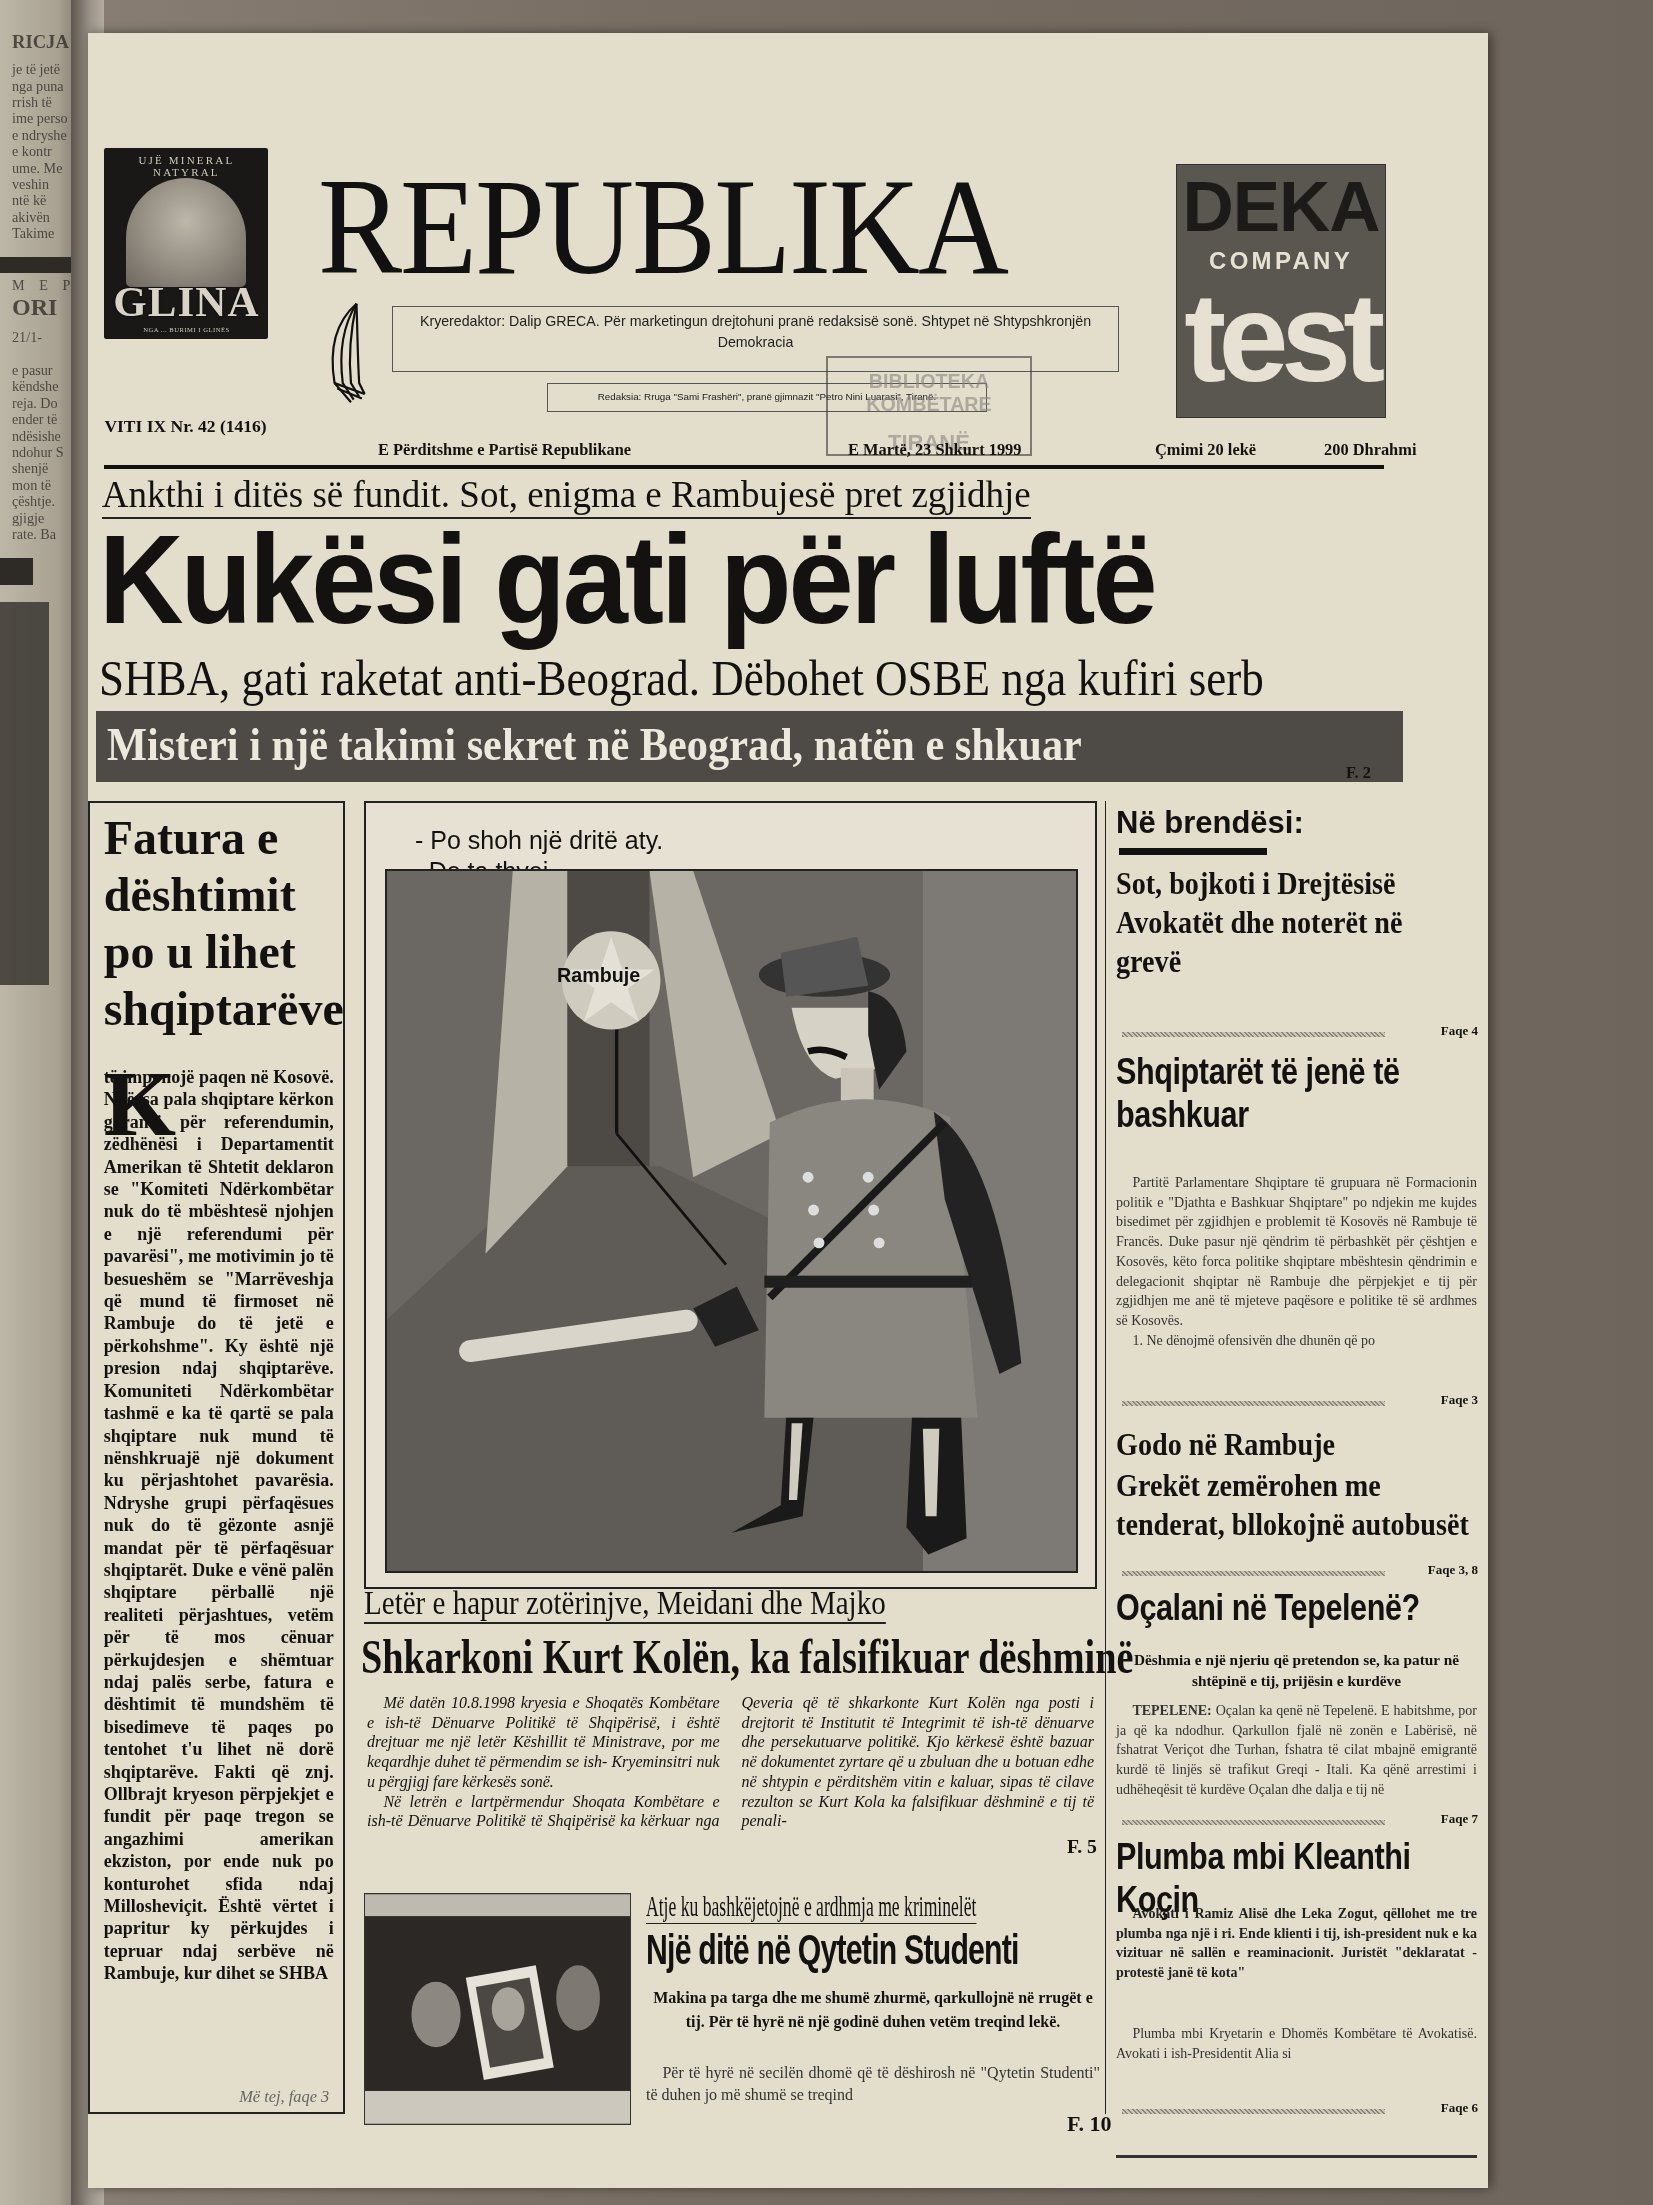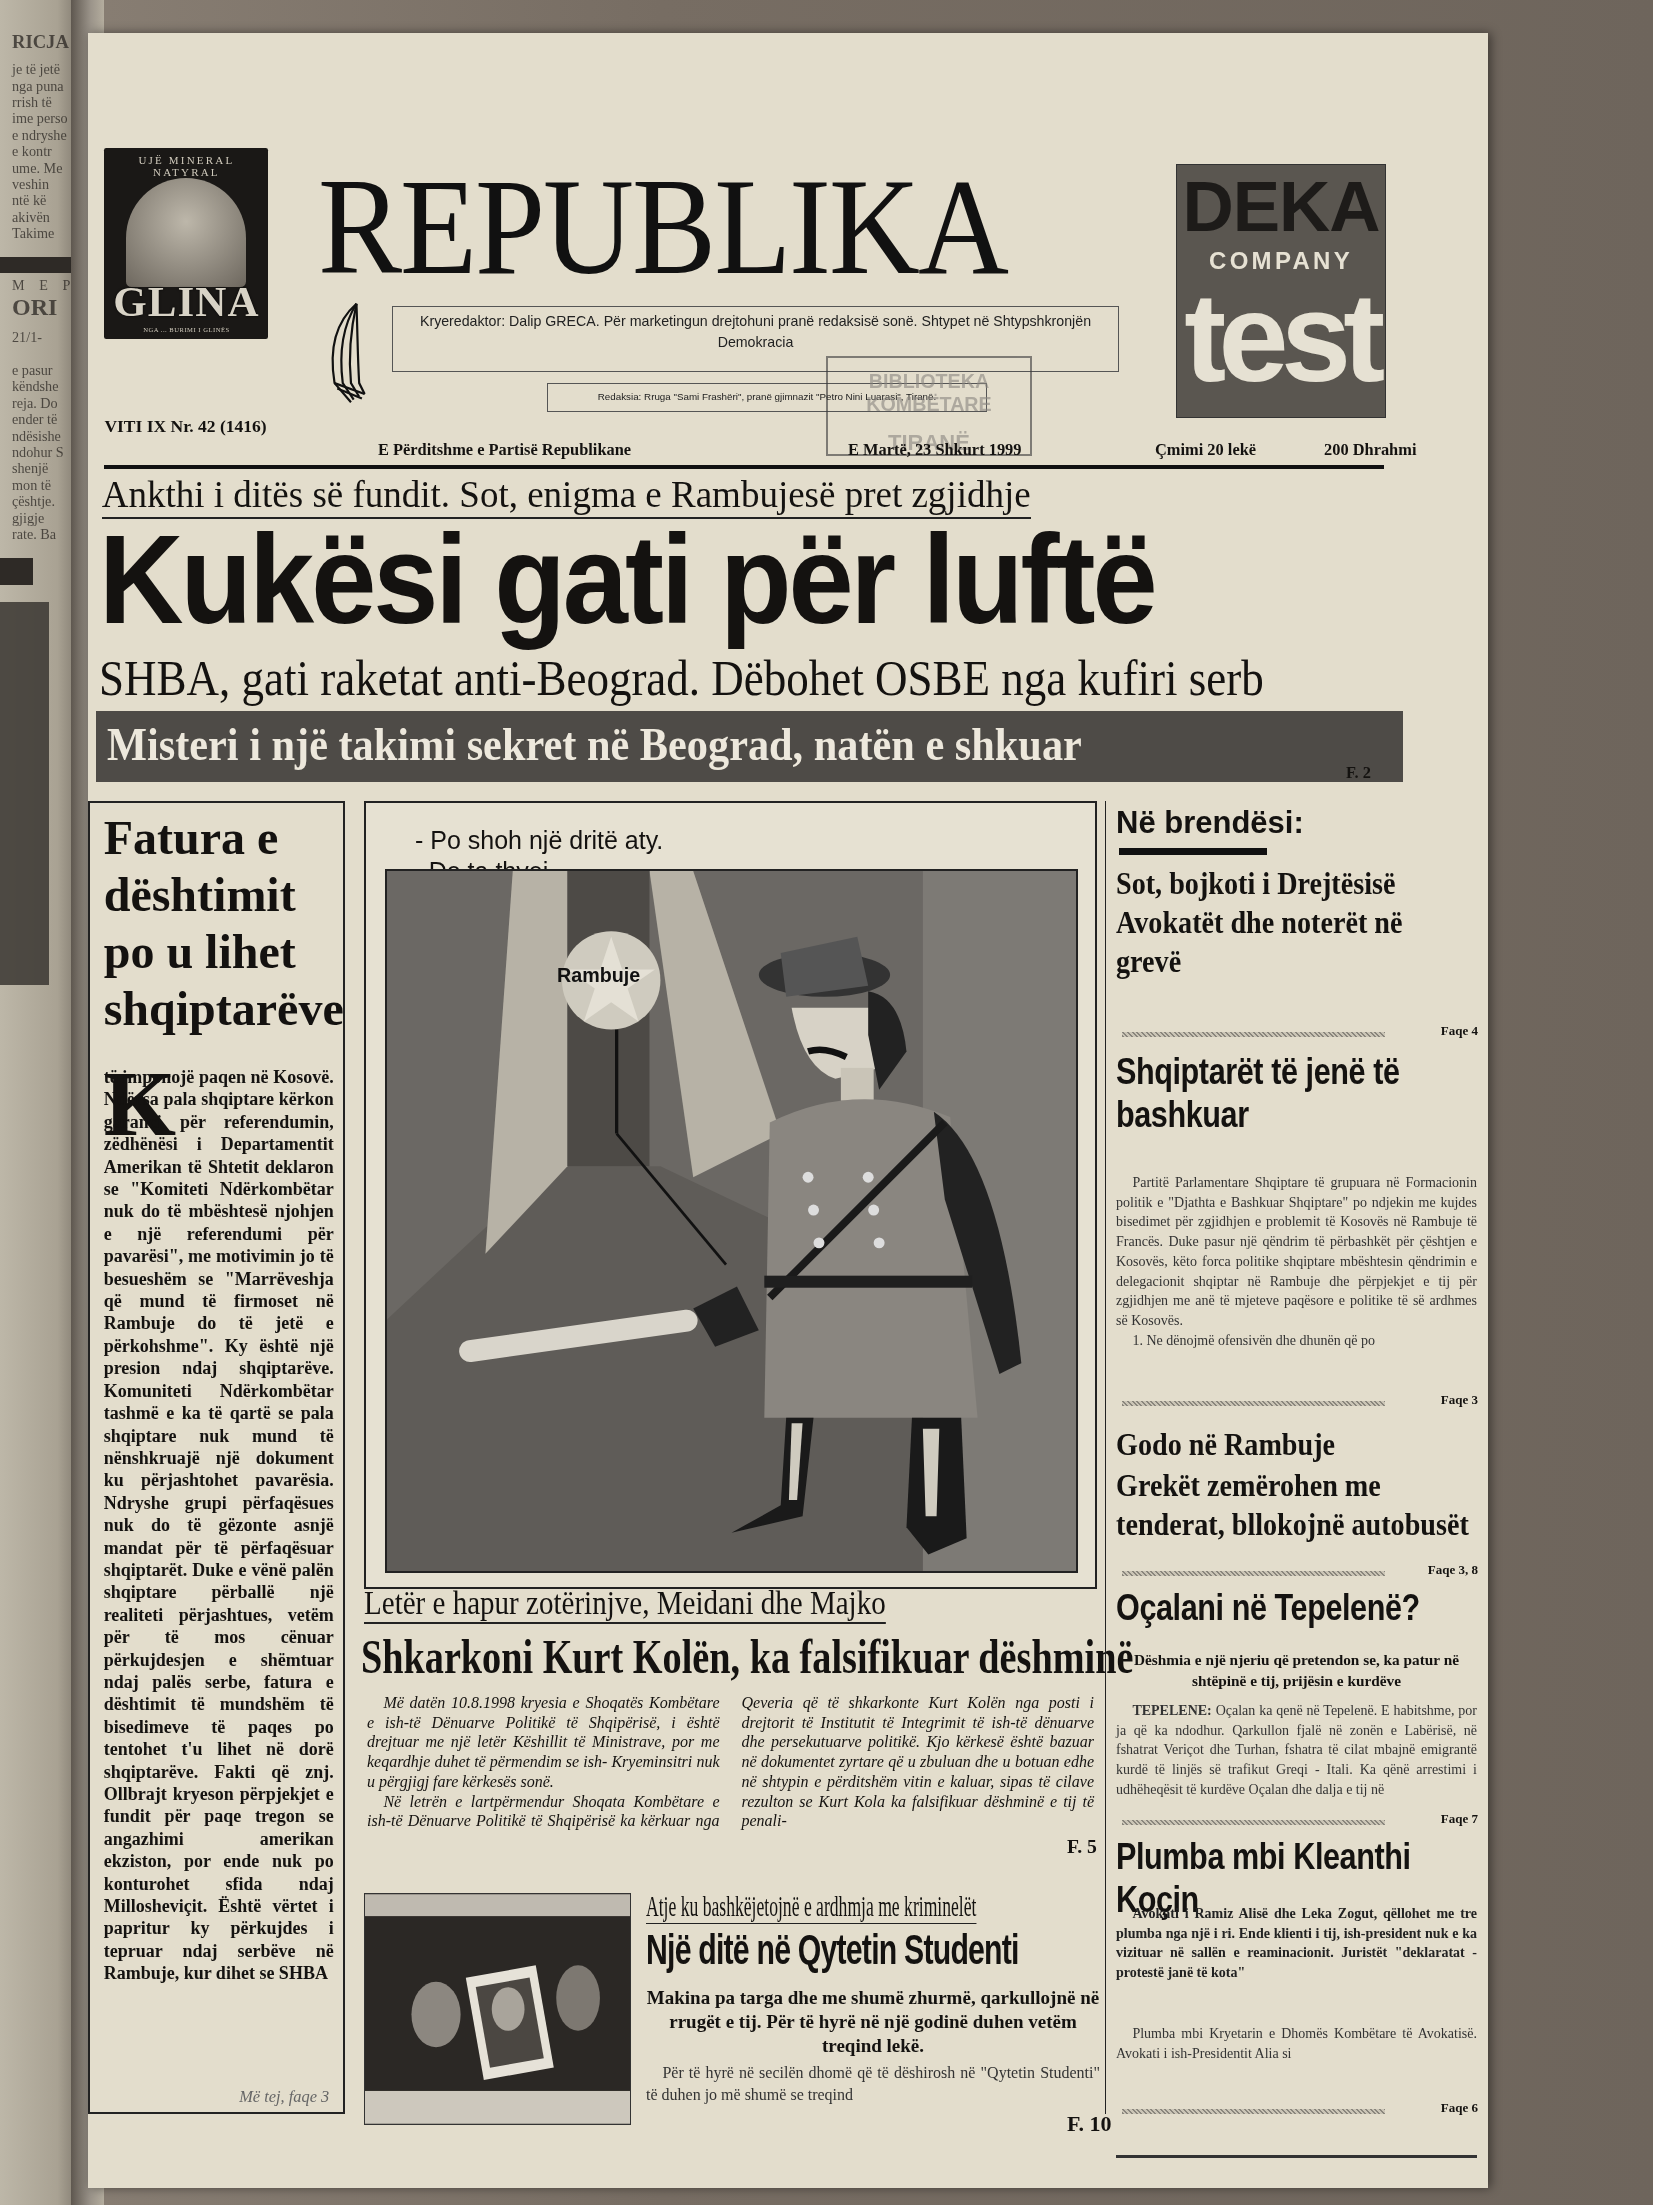--- a/index.html
+++ b/index.html
@@ -118,21 +118,21 @@
   .letter-kicker { left:276px; top:1551px; font-size:33px; line-height:38px; border-bottom:2.2px solid #222; white-space:nowrap; transform:scaleX(.88); transform-origin:left top; }
   .letter-head { left:273px; top:1594px; font-size:49px; line-height:60px; font-weight:bold; white-space:nowrap; transform:scaleX(.78); transform-origin:left top; }
   .letter-body { left:279px; top:1660px; width:727px; column-count:2; column-gap:22px; font-style:italic; font-size:16px; line-height:19.7px; text-align:justify; }
   .letter-body p { margin:0; text-indent:16.4px;font-style:italic; }
   .letter-ref { left:979px; top:1802px; font-weight:bold; font-size:19.7px; }
 
   
   .photo { left:276px; top:1860px; width:265px; height:230px; border:1.6px solid #333; background:#2c2926; overflow:hidden; }
   .student-kicker { left:558px; top:1857px; font-size:28.4px; line-height:33px; border-bottom:1.6px solid #222; white-space:nowrap; transform:scaleX(.62); transform-origin:left top; }
   .student-head { left:558px; top:1892px; font-family:"Liberation Sans", sans-serif; font-weight:bold; font-size:42px; line-height:49px; white-space:nowrap; transform:scaleX(.72); transform-origin:left top; letter-spacing:-1.1px; }
-  .student-lede { left:558px; top:1953px; width:454px; text-align:center; font-weight:bold; font-size:19px; line-height:24px; }
+  .student-lede { left:558px; top:1953px; width:454px; text-align:center; font-weight:bold; font-size:16px; line-height:24px; }
   .student-body { left:558px; top:2029px; width:454px; font-size:16px; line-height:22px; text-align:justify; color:#333; }
   .student-body p { margin:0; text-indent:16.4px; }
   .student-ref { left:979px; top:2078px; font-weight:bold; font-size:22px; }
 
   
   .right-col { left:1017px; top:768px; width:0.5px; height:1313px; background:#222; }
   .rc { left:1028px; width:361px; }
   .rc-title { top:771px; font-family:"Liberation Sans", sans-serif; font-weight:bold; font-size:31px; line-height:38px; }
   .rc-title-rule { left:1031px; top:815px; width:148px; height:6.6px; background:#111; }
   .rc-h3 { font-size:32px; line-height:39px; font-weight:bold; transform:scaleX(.88); transform-origin:left top; width:405px; }

